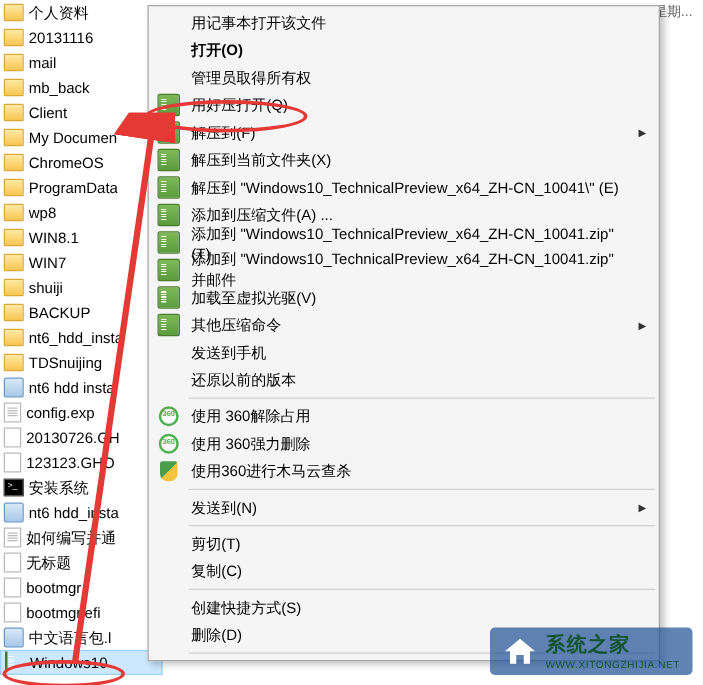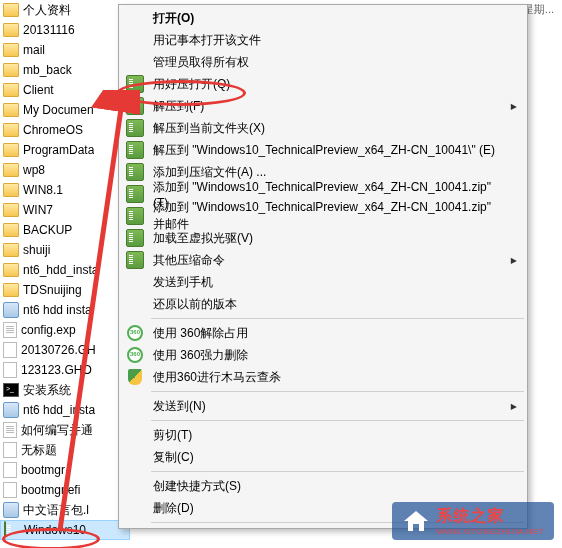--- a/index.html
+++ b/index.html
@@ -33,21 +33,21 @@
     .shield-icon { width: 14px; height: 16px; background: linear-gradient(135deg, #4a9e4a 50%, #f5c542 50%); border-radius: 2px 2px 6px 6px; }
     .sixty-icon { width: 16px; height: 16px; background: #fff; border: 2px solid #4caf50; border-radius: 50%; position: relative; }
     .sixty-icon::after { content: '360'; font-size: 6px; color: #4caf50; position: absolute; top: 2px; left: 0; right: 0; text-align: center; font-weight: bold; }
     
     .red-ellipse { position: absolute; border: 3px solid #e53935; border-radius: 50%; pointer-events: none; }
     .ellipse-1 { left: 116px; top: 80px; width: 130px; height: 26px; }
     .ellipse-2 { left: 2px; top: 528px; width: 98px; height: 22px; }
     
     .red-arrow { position: absolute; pointer-events: none; }
     
-    .watermark { position: absolute; right: 8px; bottom: 8px; display: flex; align-items: center; gap: 6px; color: #ef4444; background: rgba(30,80,150,0.7); padding: 4px 10px; border-radius: 4px; }
+    .watermark { position: absolute; right: 8px; bottom: 8px; display: flex; align-items: center; gap: 6px; color: #14532d; background: rgba(30,80,150,0.7); padding: 4px 10px; border-radius: 4px; }
     .wm-logo { width: 28px; height: 24px; position: relative; }
     .wm-text-cn { font-size: 16px; font-weight: bold; letter-spacing: 1px; }
     .wm-text-en { font-size: 8px; letter-spacing: 0.5px; }
     
     .status-bar { position: absolute; top: 0; right: 0; font-size: 11px; color: #666; padding: 2px 8px; }
   </style>
 </head>
 <body>
 
 <div class="status-bar">2013/10/17 星期...</div>
@@ -92,25 +92,25 @@
     <div class="file-item">
       <span class="folder-icon"></span>
       <span class="file-label">WIN8.1</span>
     </div>
     <div class="file-item">
       <span class="folder-icon"></span>
       <span class="file-label">WIN7</span>
     </div>
     <div class="file-item">
       <span class="folder-icon"></span>
+      <span class="file-label">shuiji</span>
+    </div>
+    <div class="file-item">
+      <span class="folder-icon"></span>
       <span class="file-label">BACKUP</span>
-    </div>
-    <div class="file-item">
-      <span class="folder-icon"></span>
-      <span class="file-label">shuiji</span>
     </div>
     <div class="file-item">
       <span class="folder-icon"></span>
       <span class="file-label">nt6_hdd_insta</span>
     </div>
     <div class="file-item">
       <span class="folder-icon"></span>
       <span class="file-label">TDSnuijing</span>
     </div>
     <div class="file-item">
@@ -157,25 +157,25 @@
       <span class="exe-icon"></span>
       <span class="file-label">中文语言包.l</span>
     </div>
     <div class="file-item selected">
       <span class="zip-small"><span class="zip-icon" style="width:14px;height:14px"></span></span>
       <span class="file-label">Windows10</span>
     </div>
   </div>
 
 <div class="context-menu">
+  <div class="menu-item">
+      <span>用记事本打开该文件</span>
+    </div>
   <div class="menu-item bold">
       <span>打开(O)</span>
-    </div>
-  <div class="menu-item">
-      <span>用记事本打开该文件</span>
     </div>
   <div class="menu-item">
       <span>管理员取得所有权</span>
     </div>
   <div class="menu-item">
       <span class="menu-icon">
         <span class="zip-icon"></span>
       </span>
       <span>用好压打开(Q)</span>
     </div>

